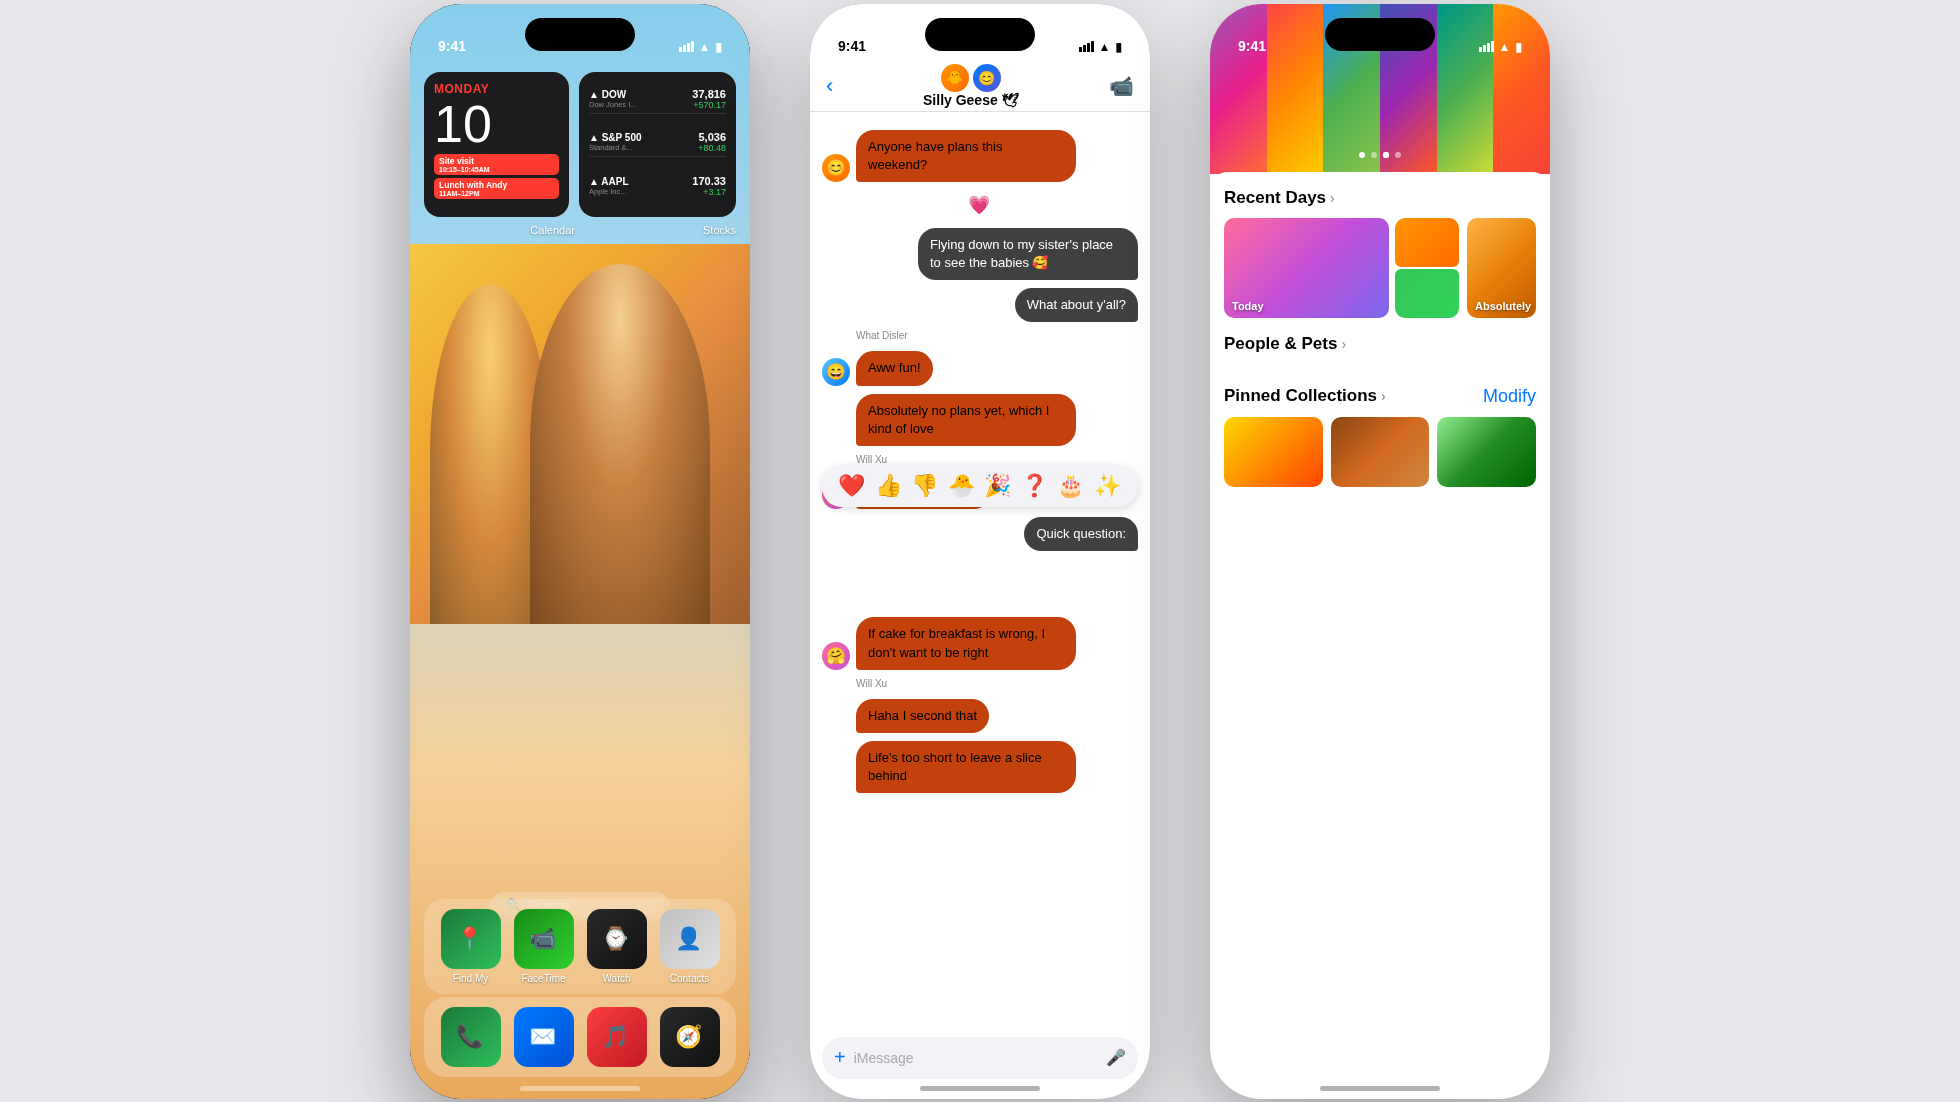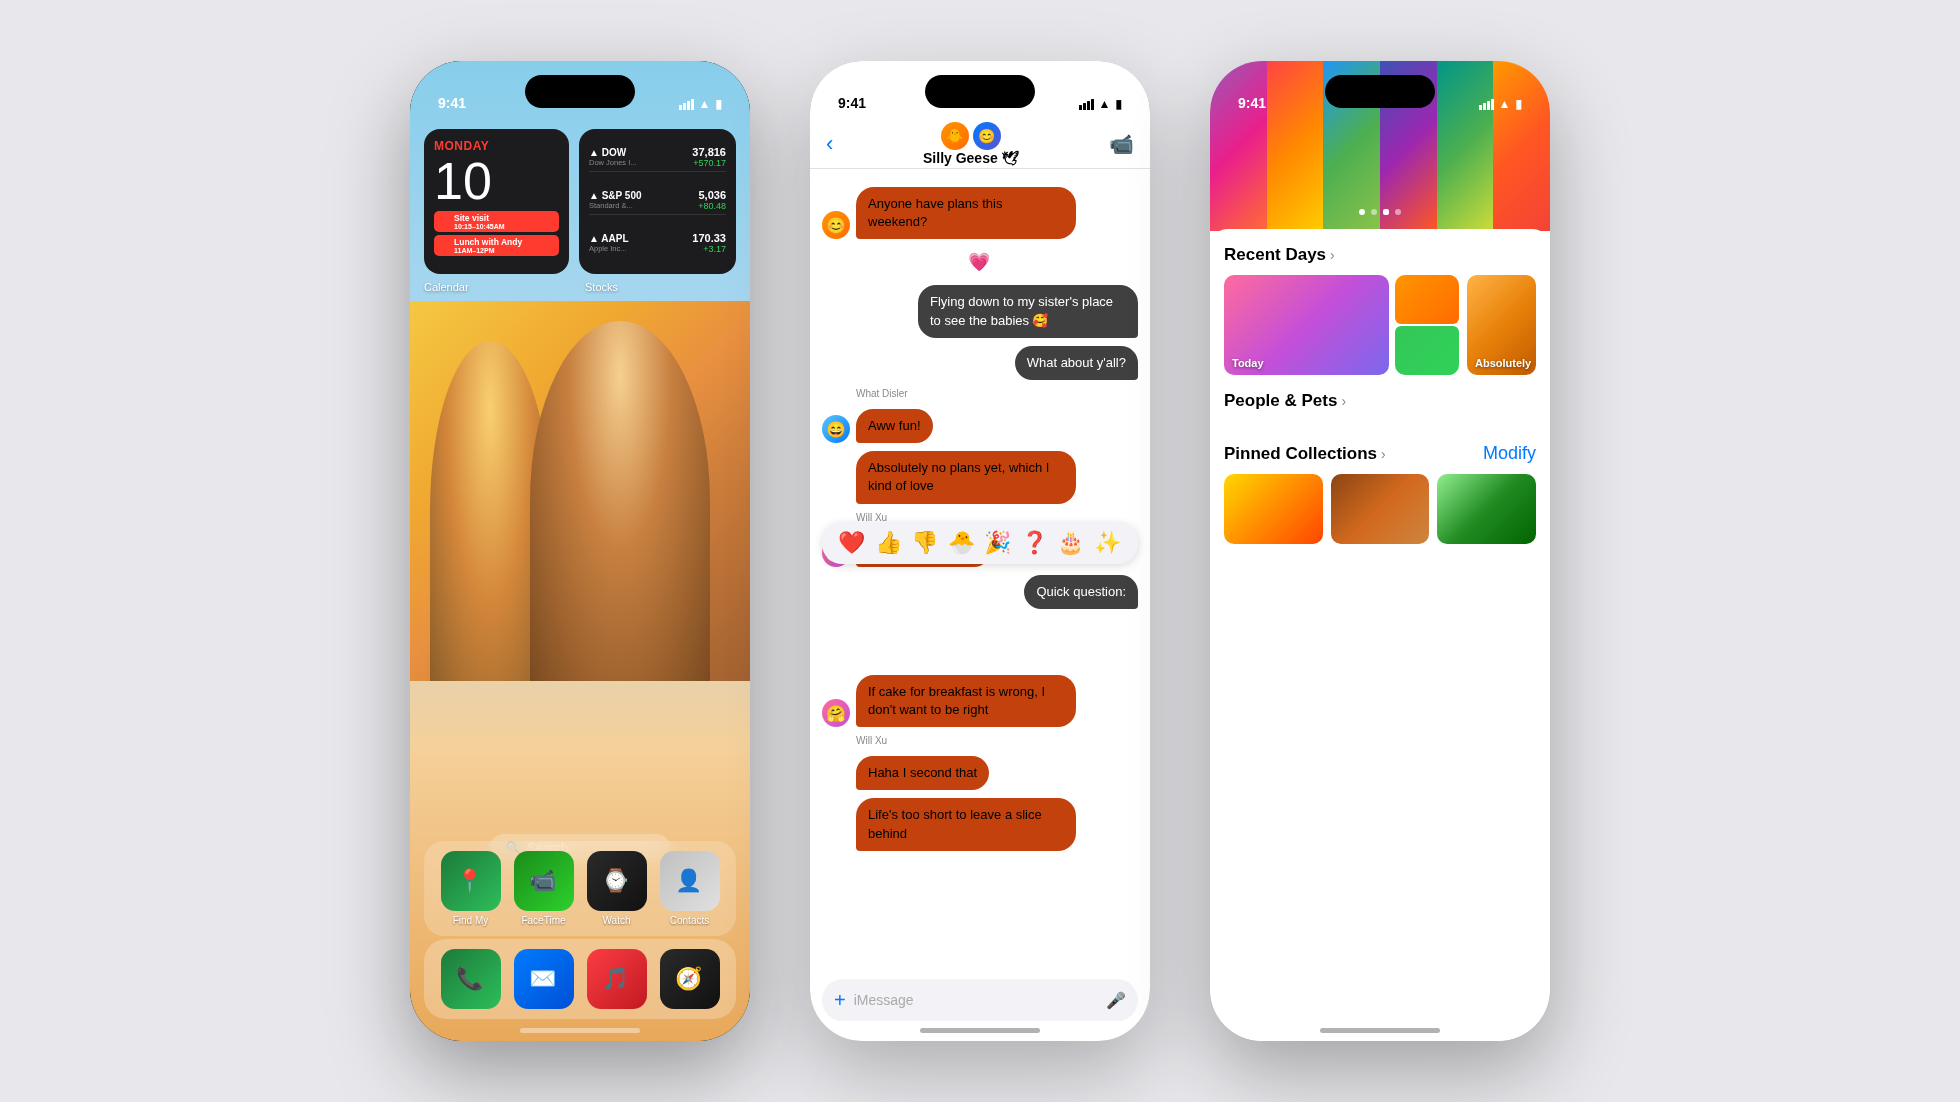--- a/index.html
+++ b/index.html
@@ -11,21 +11,21 @@
       align-items: center;
       justify-content: center;
       gap: 60px;
       font-family: -apple-system, 'SF Pro Display', 'Helvetica Neue', Arial, sans-serif;
       overflow: hidden;
     }
 
     
     .phone {
       width: 340px;
-      height: 980px;
+      height: 1095px;
       background: #1a1a1a;
       border-radius: 52px;
       position: relative;
       box-shadow: 0 30px 80px rgba(0,0,0,0.35), inset 0 0 0 1.5px #555;
       overflow: hidden;
     }
     .phone-screen {
       position: absolute;
       top: 0; left: 0; right: 0; bottom: 0;
       border-radius: 50px;
@@ -99,21 +99,21 @@
       margin-bottom: 4px;
     }
     .widget-calendar .cal-events {
       display: flex;
       flex-direction: column;
       gap: 3px;
     }
     .cal-event {
       background: #ff3b30;
       border-radius: 5px;
-      padding: 2px 20px;
+      padding: 2px 5px;
       font-size: 8.5px;
       font-weight: 600;
       color: #fff;
     }
     .widget-stocks {
       background: #1c1c1e;
       border-radius: 16px;
       flex: 1;
       height: 145px;
       padding: 8px 10px;
@@ -140,21 +140,21 @@
     .widget-labels {
       position: absolute;
       top: 220px;
       left: 14px;
       right: 14px;
       display: flex;
       gap: 10px;
     }
     .widget-label {
       flex: 1;
-      text-align: left;
+      text-align: right;
       font-size: 11px;
       font-weight: 500;
       color: #fff;
       text-shadow: 0 1px 3px rgba(0,0,0,0.4);
     }
 
     
     .home-photo {
       position: absolute;
       top: 240px;

